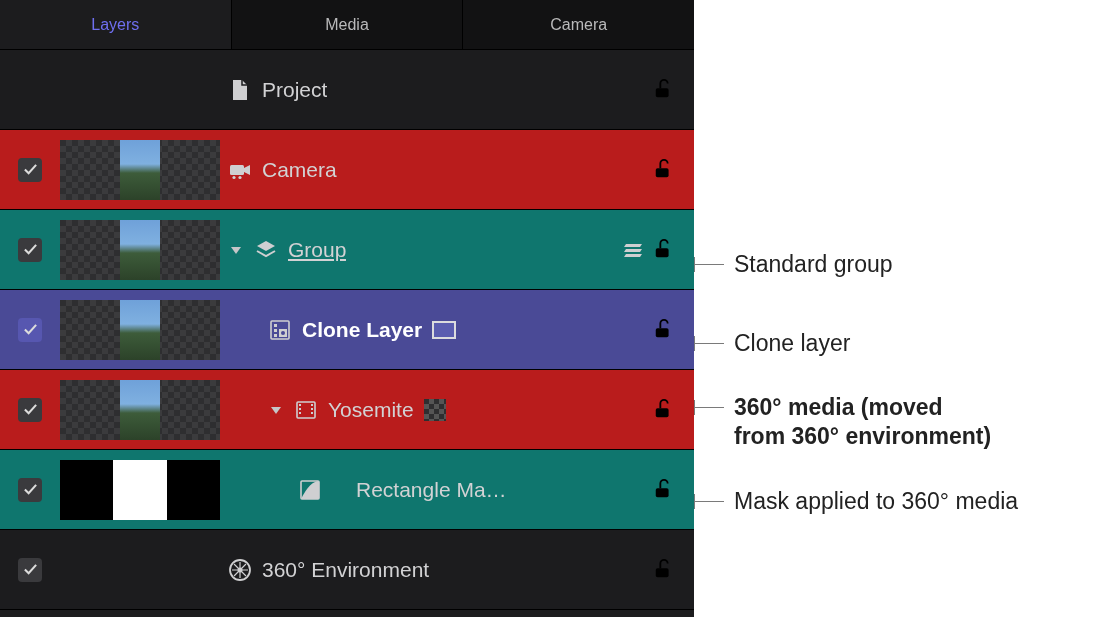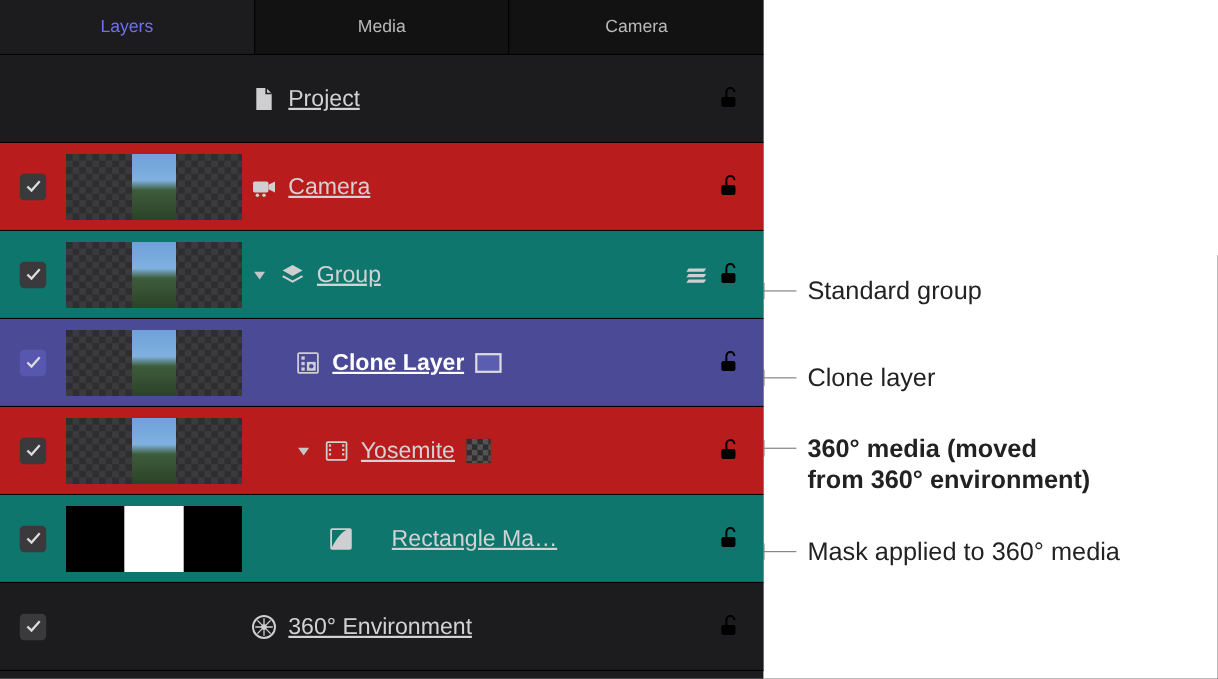--- a/index.html
+++ b/index.html
@@ -107,21 +107,20 @@
 
   .content-col {
     flex:1;
     display:flex;
     align-items:center;
     gap: 10px;
     color: #d2d2d4;
     font-size: 21px;
     min-width: 0;
     padding-left: 4px;
-    text-decoration: underline;
   }
   .content-col .name {
     white-space: nowrap;
     overflow: hidden;
     text-overflow: ellipsis;
   }
   .content-col .name.underlined { text-decoration: underline; }
 
   .right-col {
     width: 100px;

